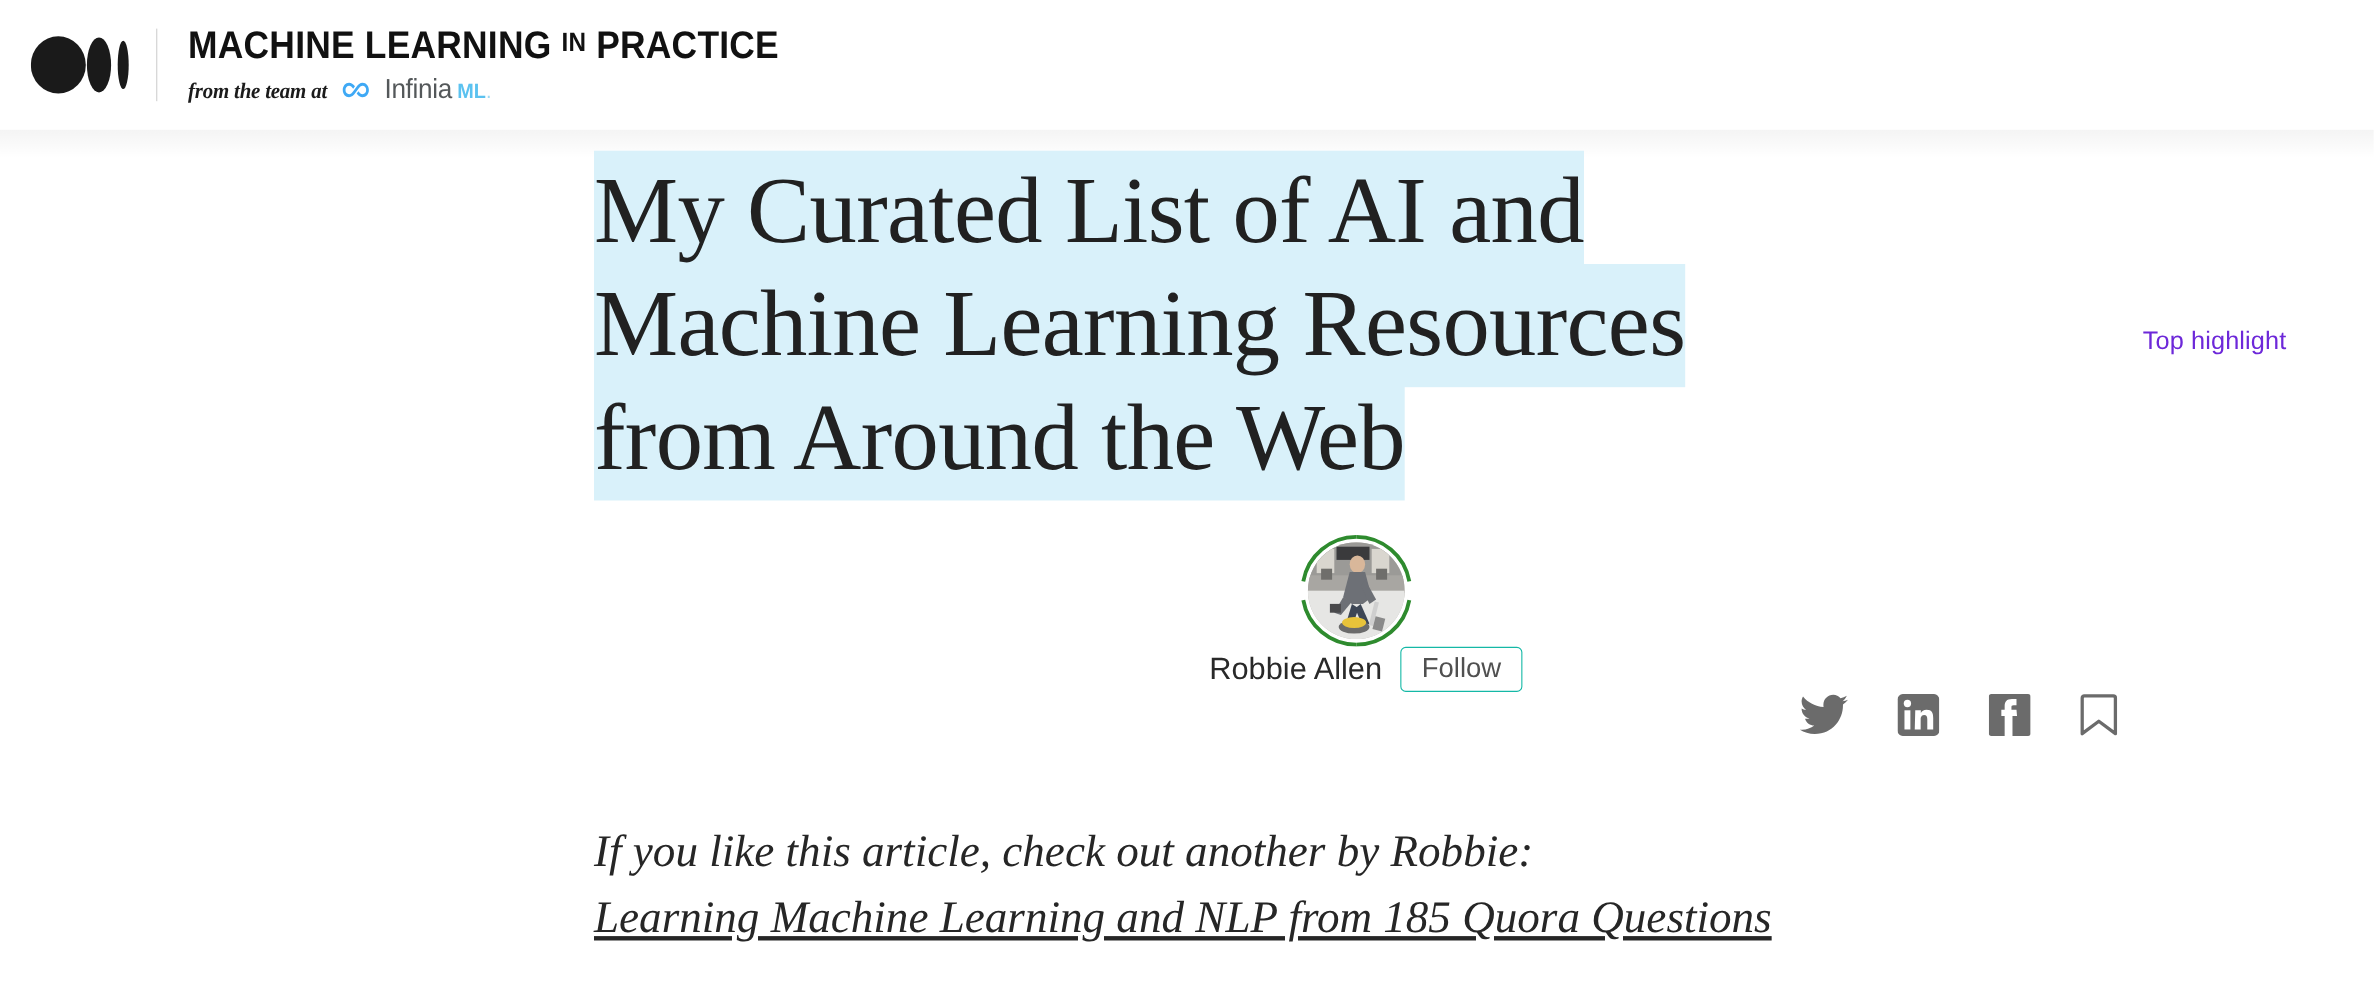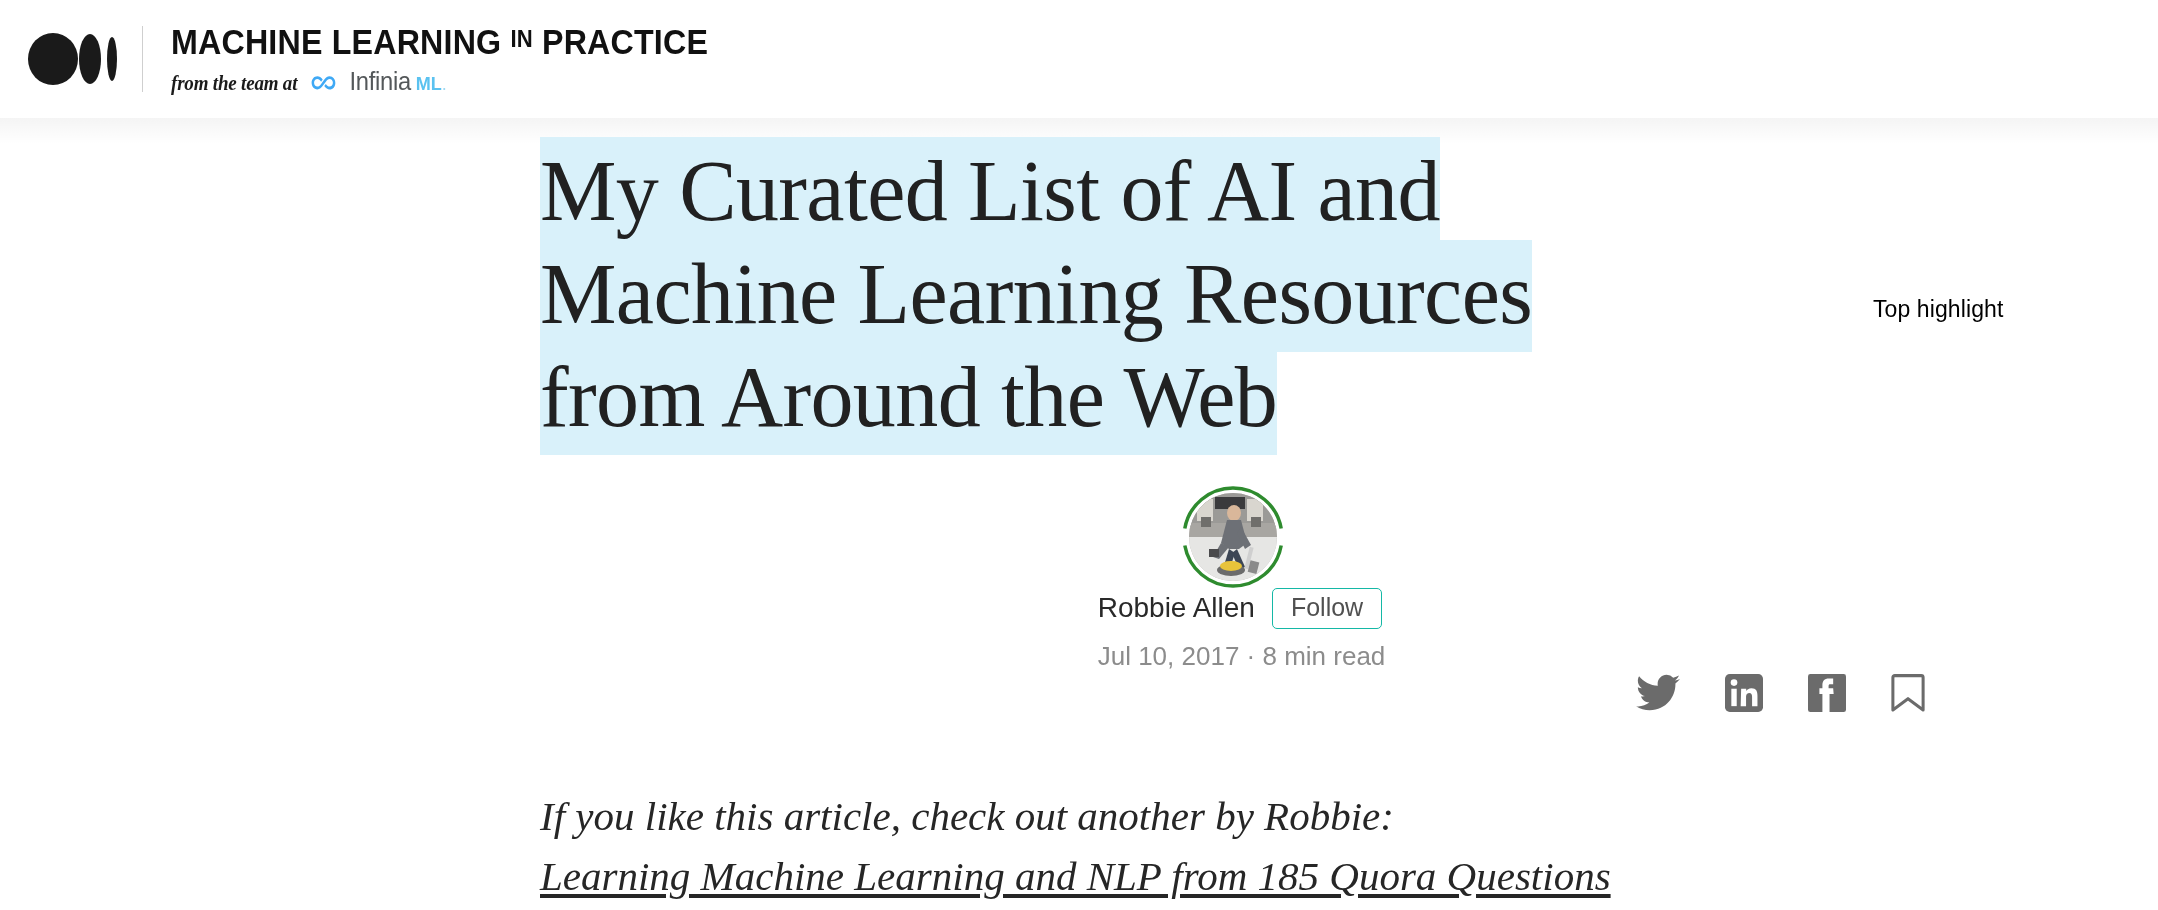--- a/index.html
+++ b/index.html
@@ -122,23 +122,23 @@
     padding-top: 22px;
   }
   .content-col {
     margin-left: 540px;
     width: 1180px;
   }
 
   .top-highlight {
     position: absolute;
     top: 178px;
-    left: 1873px;
+    left: 1948px;
     font-size: 23px;
-    color: #000000;
+    color: #6d28d9;
     letter-spacing: 0.1px;
     white-space: nowrap;
   }
 
   h1.headline {
     margin: 0;
     font-family: "Liberation Serif", serif;
     font-weight: 400;
     font-size: 86px;
     line-height: 1.2;
@@ -323,21 +323,20 @@
             <rect x="60" y="68" width="9" height="12" transform="rotate(14 64 74)" fill="#8a8a8a"></rect>
           </svg>
         </div>
       </div>
 
       <div class="byline-text">
         <div class="byline-row1">
           <span class="author-name">Robbie Allen</span>
           <button class="follow-btn">Follow</button>
         </div>
-        <div class="byline-meta">Jul 10, 2017 · 8 min read</div>
       </div>
 
       <div class="share-actions">
         <span class="share-icon">
           <svg width="44" height="38" viewBox="0 0 24 20" xmlns="http://www.w3.org/2000/svg">
             <path d="M24 2.4c-.9.4-1.8.7-2.8.8 1-.6 1.8-1.6 2.2-2.7-1 .6-2 1-3.1 1.2A4.9 4.9 0 0 0 16.7 0c-2.7 0-4.9 2.2-4.9 4.9 0 .4 0 .8.1 1.1C7.8 5.8 4.1 3.8 1.7.8 1.2 1.6 1 2.4 1 3.3c0 1.7.9 3.2 2.2 4.1-.8 0-1.6-.2-2.2-.6v.1c0 2.4 1.7 4.4 3.9 4.8-.4.1-.8.2-1.3.2-.3 0-.6 0-.9-.1.6 2 2.4 3.4 4.6 3.4-1.7 1.3-3.8 2.1-6.1 2.1-.4 0-.8 0-1.2-.1 2.2 1.4 4.8 2.2 7.5 2.2 9.1 0 14-7.5 14-14v-.6c1-.7 1.8-1.6 2.5-2.4z" fill="#6b6b6b"></path>
           </svg>
         </span>
         <span class="share-icon">
           <svg width="38" height="38" viewBox="0 0 24 24" xmlns="http://www.w3.org/2000/svg">

